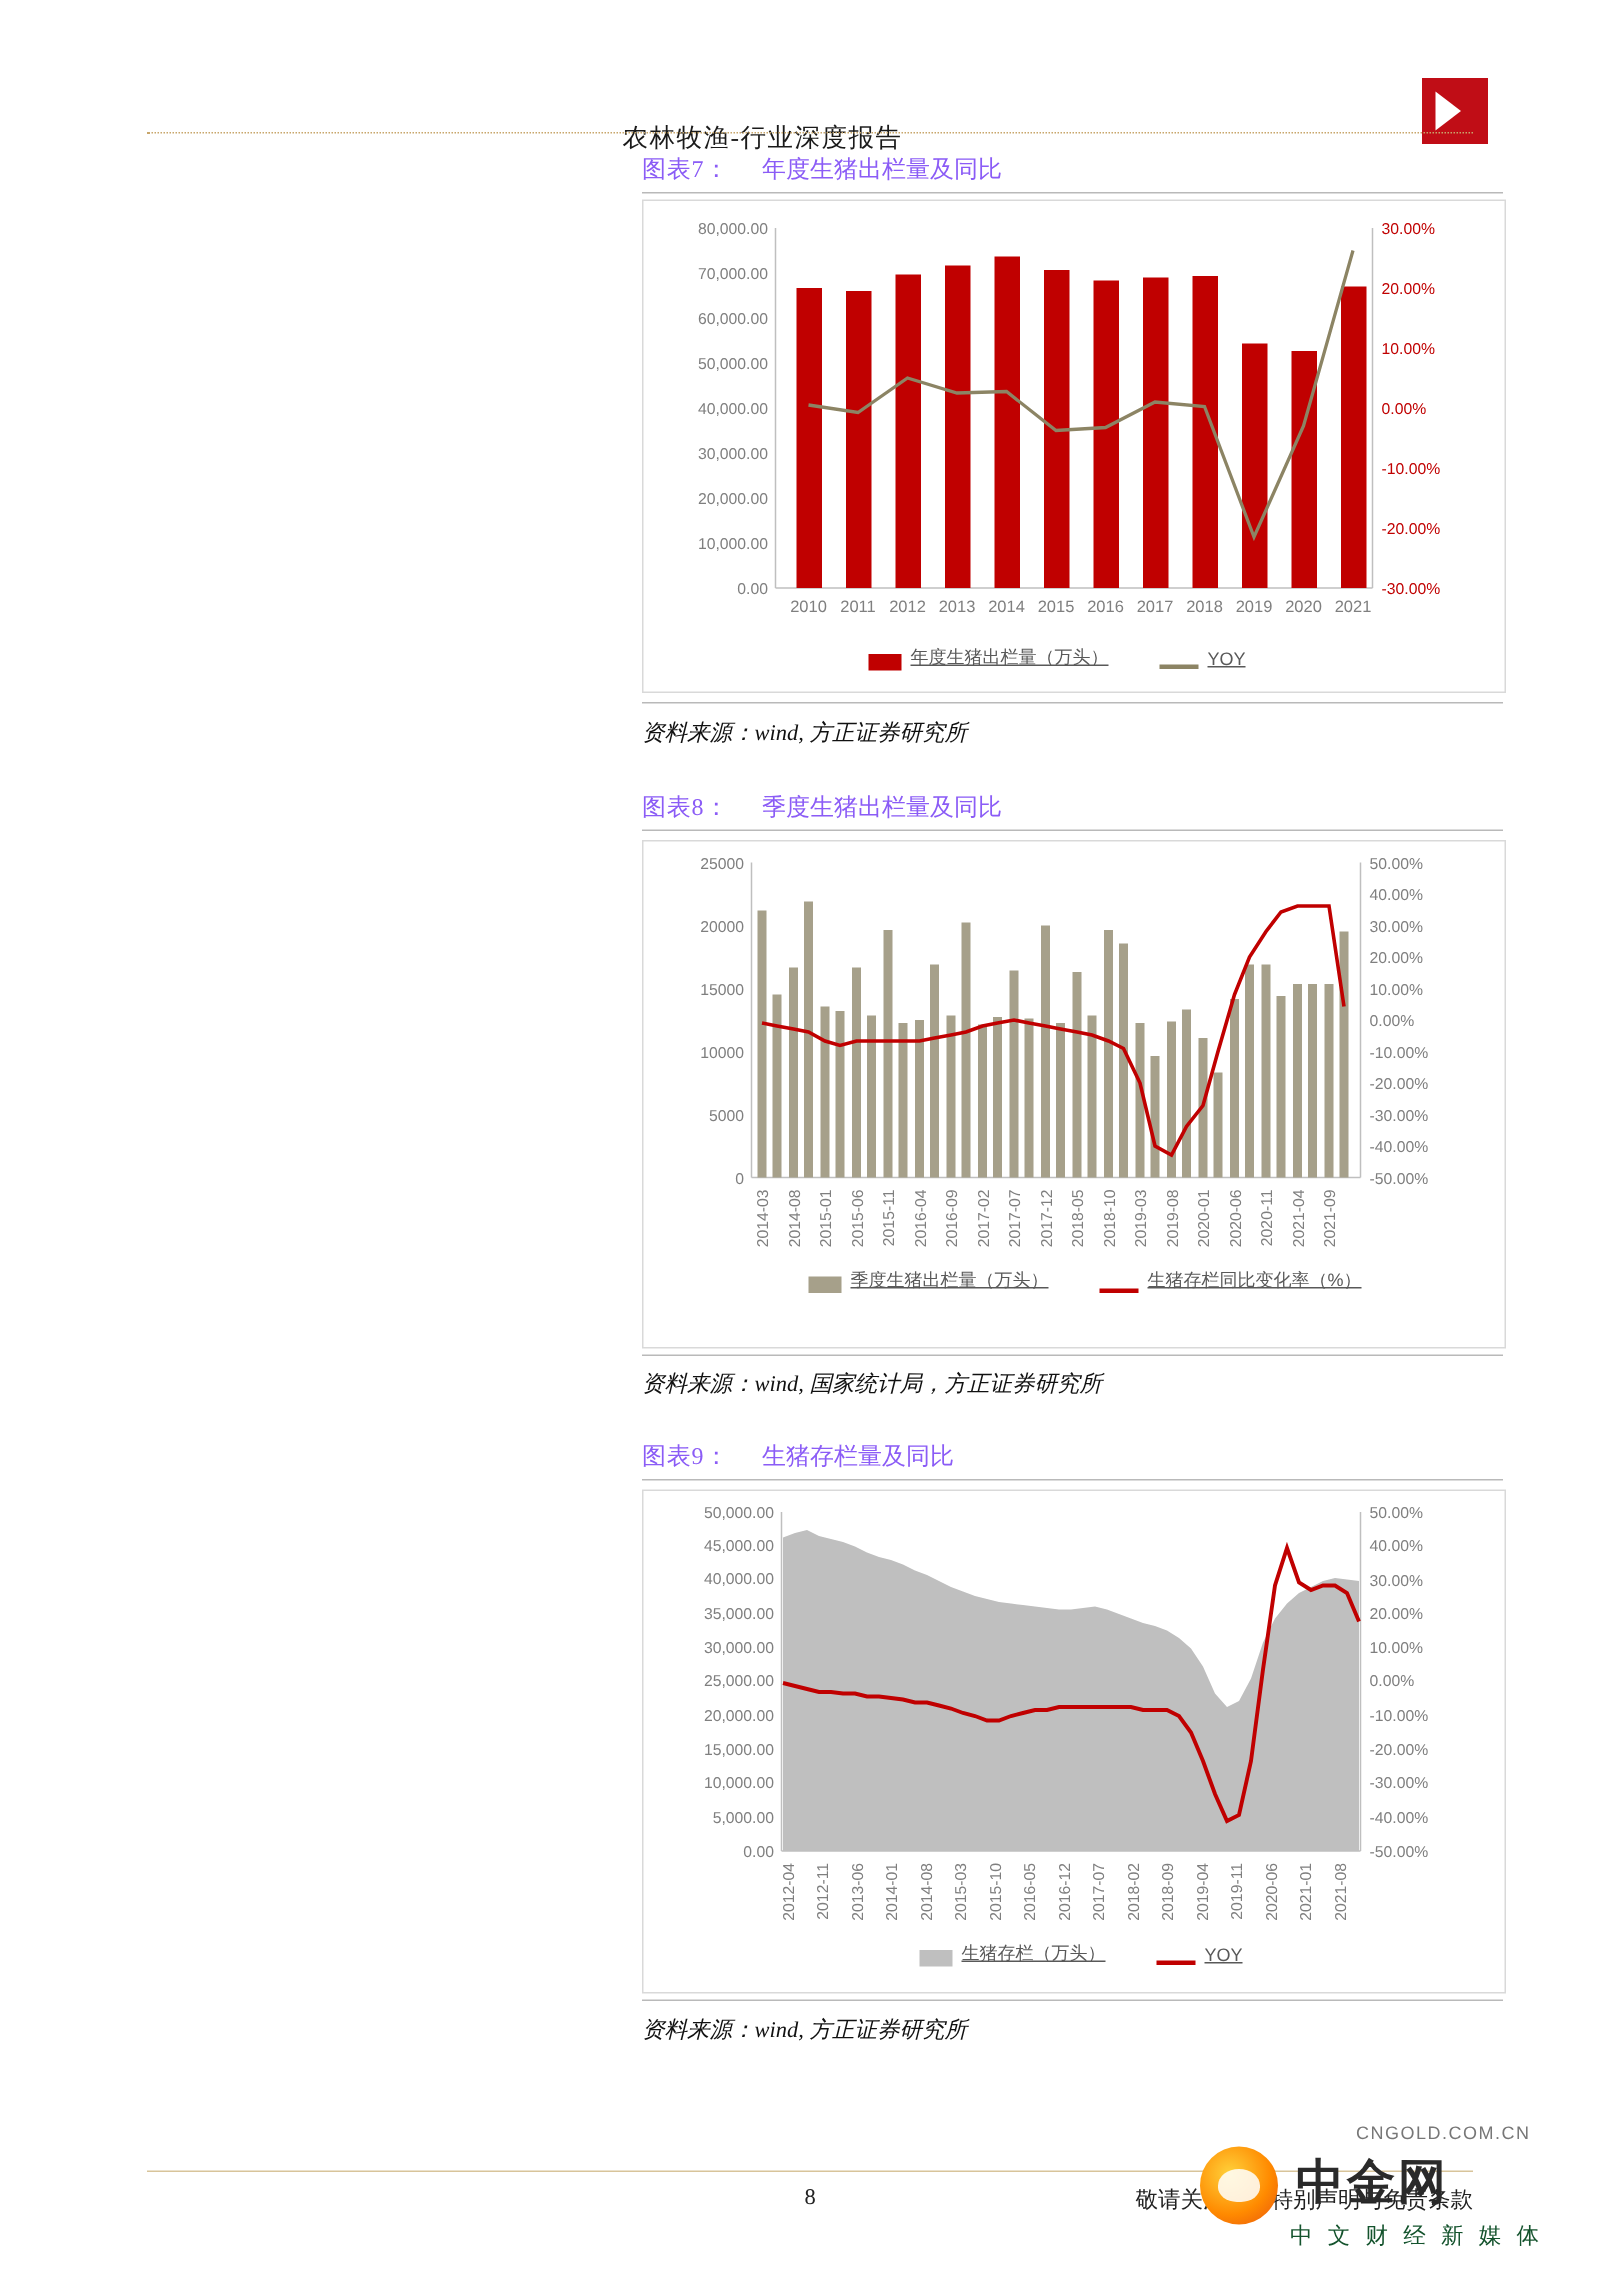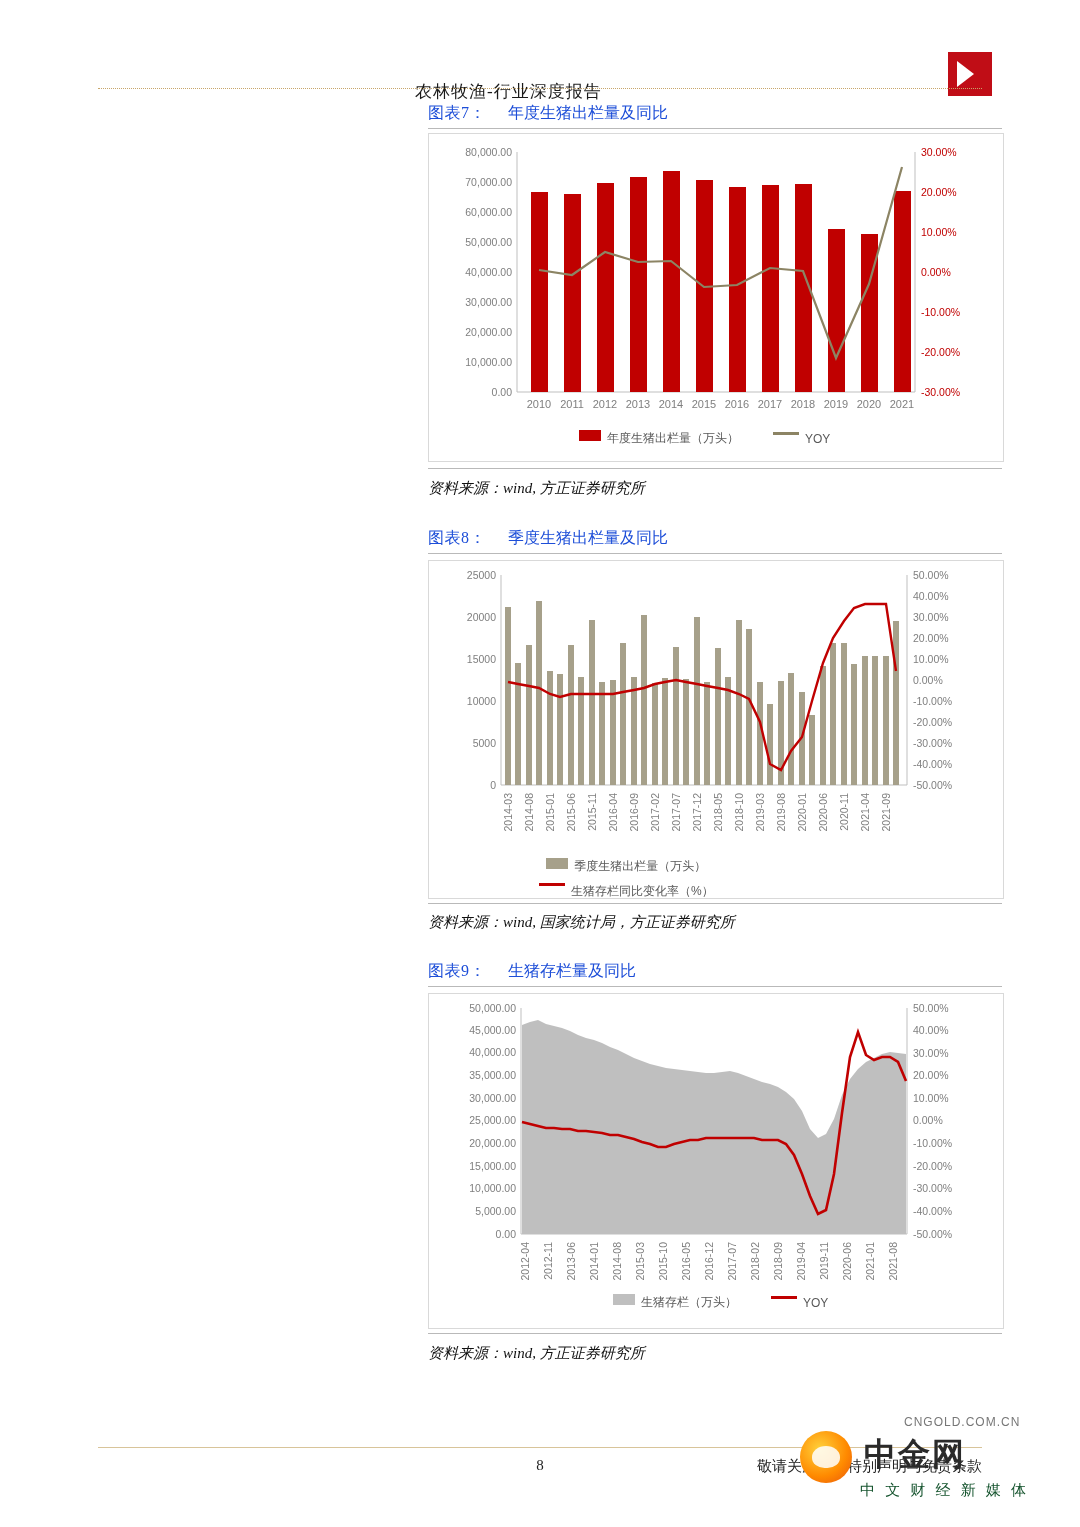--- a/index.html
+++ b/index.html
@@ -39,31 +39,31 @@
   .wm-sun:after{content:"";position:absolute;left:12px;top:15px;width:28px;height:22px;
      border-radius:50% 50% 45% 45%;background:#fff;opacity:.85;}
   .wm-t1{position:absolute;left:112px;top:10px;font-family:"Liberation Serif",serif;
      font-weight:bold;font-size:32px;color:#2a2a2a;letter-spacing:2px;}
   .wm-t2{position:absolute;left:108px;top:58px;font-family:"Liberation Sans",sans-serif;
      font-size:15px;color:#14532d;letter-spacing:3px;}
   .wm-url{position:absolute;left:152px;top:-8px;font-family:"Liberation Sans",sans-serif;
      font-size:12px;color:#777;letter-spacing:1px;}
 
   
-  .fig-cap{position:absolute;font-family:"Liberation Serif",serif;font-size:16px;color:#1d4ed8;}
+  .fig-cap{position:absolute;font-family:"Liberation Serif",serif;font-size:16px;color:#8b5cf6;}
   .fig-cap .lbl{letter-spacing:.5px;}
   .fig-cap .ttl{margin-left:22px;}
   .cap-rule{position:absolute;height:0;border-top:1px solid #b9b9b9;}
   .src{position:absolute;font-family:"Liberation Serif",serif;font-style:italic;font-size:15px;color:#111;}
 
   .chart-box{position:absolute;border:1px solid #d9d9d9;background:#fff;}
   .legend{position:absolute;display:flex;align-items:center;gap:8px;font-size:12px;color:#595959;
      font-family:"Liberation Sans",sans-serif;}
   .legend .sw{display:inline-block;}
-  .legend .item{display:flex;align-items:flex-start;gap:6px;margin-right:26px;}
+  .legend .item{display:flex;align-items:flex-end;gap:6px;margin-right:26px;text-decoration:underline;}
   .lg-box{width:22px;height:11px;}
   .lg-line{width:26px;height:3px;}
   svg{display:block;}
 </style>
 </head>
 <body>
 
 <div class="page">
 
   <div class="hdr">
@@ -249,21 +249,21 @@
         <text transform="translate(314,232) rotate(-90)" text-anchor="end">2018-10</text>
         <text transform="translate(335,232) rotate(-90)" text-anchor="end">2019-03</text>
         <text transform="translate(356,232) rotate(-90)" text-anchor="end">2019-08</text>
         <text transform="translate(377,232) rotate(-90)" text-anchor="end">2020-01</text>
         <text transform="translate(398,232) rotate(-90)" text-anchor="end">2020-06</text>
         <text transform="translate(419,232) rotate(-90)" text-anchor="end">2020-11</text>
         <text transform="translate(440,232) rotate(-90)" text-anchor="end">2021-04</text>
         <text transform="translate(461,232) rotate(-90)" text-anchor="end">2021-09</text>
       </g>
     </svg>
-    <div class="legend" style="left:110px;top:297px;flex-direction:column;">
+    <div class="legend" style="left:110px;top:284px;">
       <span class="item">
           <span class="sw lg-box" style="background:#a6a08a;"></span>
         <span>季度生猪出栏量（万头）</span>
         </span>
       <span class="item">
           <span class="sw lg-line" style="background:#c00000;"></span>
         <span>生猪存栏同比变化率（%）</span>
         </span>
     </div>
   </div>

